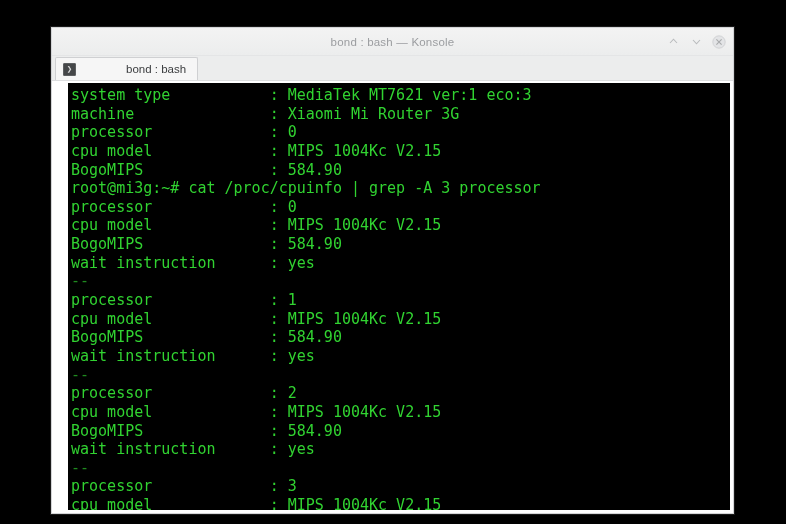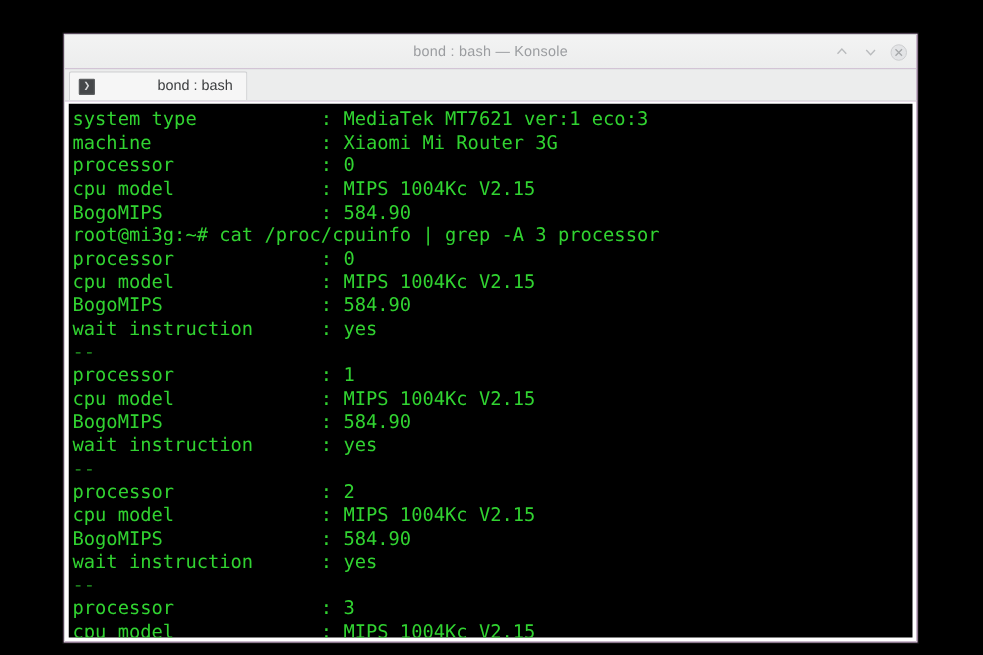--- a/index.html
+++ b/index.html
@@ -22,21 +22,21 @@
     background: #000000;
   }
 
   
   #window {
     position: absolute;
     left: 51px;
     top: 27px;
     width: 683px;
     height: 487px;
-    background: #701a75;
+    background: #d946ef;
     border: 1px solid #d3d4d6;
     box-sizing: border-box;
     display: flex;
     flex-direction: column;
     box-shadow: 0 0 0 1px rgba(255,255,255,0.10);
   }
 
   
   #titlebar {
     position: relative;
@@ -119,21 +119,21 @@
     color: #3b3d3f;
     white-space: nowrap;
     font-family: "Liberation Sans", sans-serif;
     margin-left: 44px;
   }
 
   
   #terminal-frame {
     flex: 1 1 auto;
     background: #ffffff;
-    padding: 2px 3px 3px 3px;
+    padding: 2px 3px 3px 16px;
     box-sizing: border-box;
     overflow: hidden;
   }
   #terminal {
     width: 100%;
     height: 100%;
     background: #000000;
     overflow: hidden;
     box-sizing: border-box;
     padding: 3px 0 0 1px;

